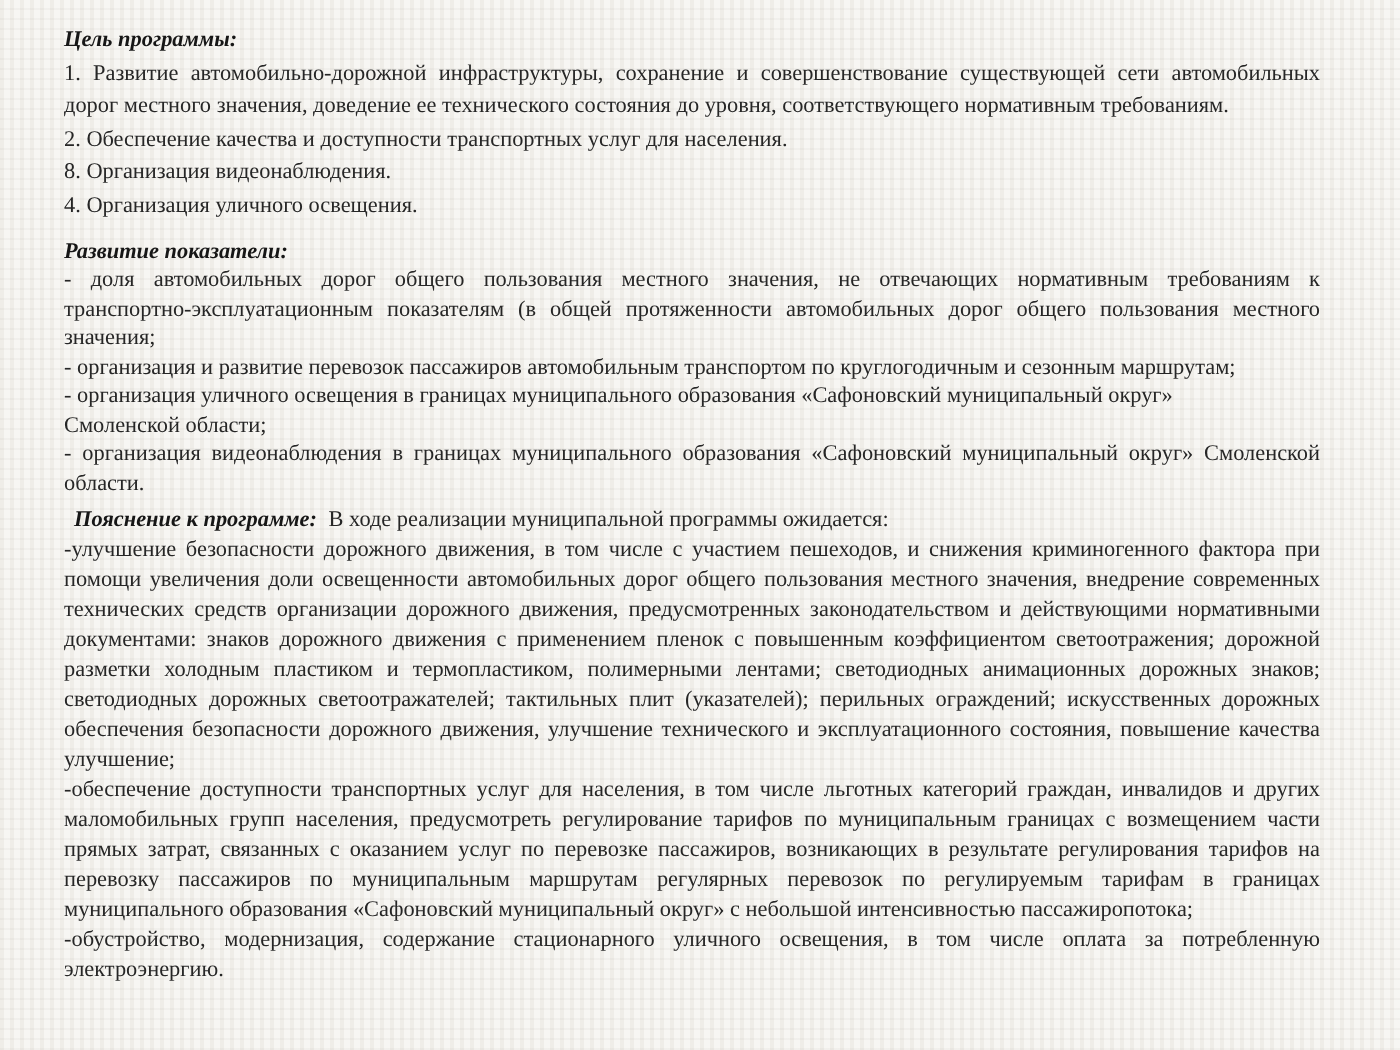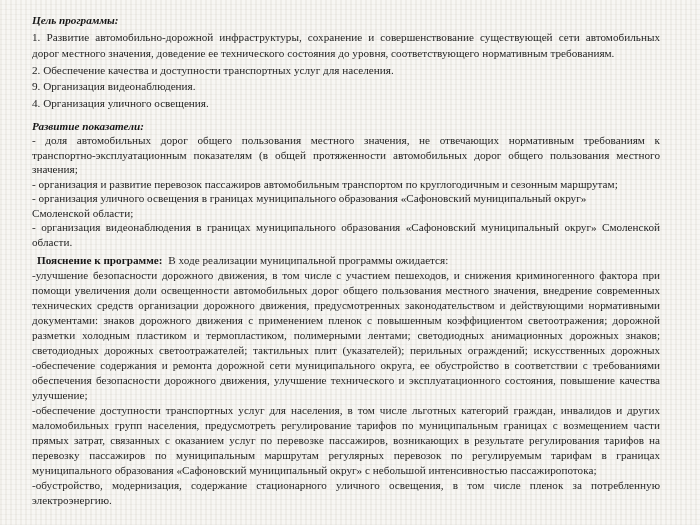--- a/index.html
+++ b/index.html
@@ -42,37 +42,38 @@
     font-style: italic;
     color: #161616;
   }
   .s1 .line { line-height: 16.6px; }
   .s2 .line { line-height: 14.5px; }
   .s3 .line { line-height: 15.05px; }
   .s2 { margin-top: 7px; }
   .s3 { margin-top: 3.5px; }
   .lead .heading-inline {
     font-weight: bold;
+    font-style: italic;
     color: #161616;
     padding-left: 5px;
     margin-right: 3px;
   }
 </style>
 </head>
 <body>
 
 <div class="page">
 
   <section class="block s1">
     <div class="line heading">Цель программы:</div>
     <div>
         <div class="line j">1. Развитие автомобильно-дорожной инфраструктуры, сохранение и совершенствование существующей сети автомобильных</div>
         <div class="line">дорог местного значения, доведение ее технического состояния до уровня, соответствующего нормативным требованиям.</div>
         <div class="line">2. Обеспечение качества и доступности транспортных услуг для населения.</div>
-        <div class="line">9. Организация видеонаблюдения.</div>
+        <div class="line">8. Организация видеонаблюдения.</div>
         <div class="line">4. Организация уличного освещения.</div>
       </div>
   </section>
 
   <section class="block s2">
     <div class="line heading">Развитие показатели:</div>
     <div>
         <div class="line j">- доля автомобильных дорог общего пользования местного значения, не отвечающих нормативным требованиям к</div>
         <div class="line j">транспортно-эксплуатационным показателям (в общей протяженности автомобильных дорог общего пользования местного</div>
         <div class="line">значения;</div>
@@ -88,26 +89,25 @@
     <div class="line lead">
       <span class="heading-inline">Пояснение к программе:</span><span> В ходе реализации муниципальной программы ожидается:</span>
     </div>
     <div>
         <div class="line j">-улучшение безопасности дорожного движения, в том числе с участием пешеходов, и снижения криминогенного фактора при</div>
         <div class="line j">помощи увеличения доли освещенности автомобильных дорог общего пользования местного значения, внедрение современных</div>
         <div class="line j">технических средств организации дорожного движения, предусмотренных законодательством и действующими нормативными</div>
         <div class="line j">документами: знаков дорожного движения с применением пленок с повышенным коэффициентом светоотражения; дорожной</div>
         <div class="line j">разметки холодным пластиком и термопластиком, полимерными лентами; светодиодных анимационных дорожных знаков;</div>
         <div class="line j">светодиодных дорожных светоотражателей; тактильных плит (указателей); перильных ограждений; искусственных дорожных</div>
-        <div class="line j">-обеспечение содержания и ремонта дорожной сети муниципального округа, ее обустройство в соответствии с требованиями</div>
         <div class="line j">обеспечения безопасности дорожного движения, улучшение технического и эксплуатационного состояния, повышение качества</div>
         <div class="line">улучшение;</div>
         <div class="line j">-обеспечение доступности транспортных услуг для населения, в том числе льготных категорий граждан, инвалидов и других</div>
         <div class="line j">маломобильных групп населения, предусмотреть регулирование тарифов по муниципальным границах с возмещением части</div>
         <div class="line j">прямых затрат, связанных с оказанием услуг по перевозке пассажиров, возникающих в результате регулирования тарифов на</div>
         <div class="line j">перевозку пассажиров по муниципальным маршрутам регулярных перевозок по регулируемым тарифам в границах</div>
         <div class="line">муниципального образования «Сафоновский муниципальный округ» с небольшой интенсивностью пассажиропотока;</div>
-        <div class="line j">-обустройство, модернизация, содержание стационарного уличного освещения, в том числе пленок за потребленную</div>
+        <div class="line j">-обустройство, модернизация, содержание стационарного уличного освещения, в том числе оплата за потребленную</div>
         <div class="line">электроэнергию.</div>
       </div>
   </section>
 
 </div>
 
 </body></html>

